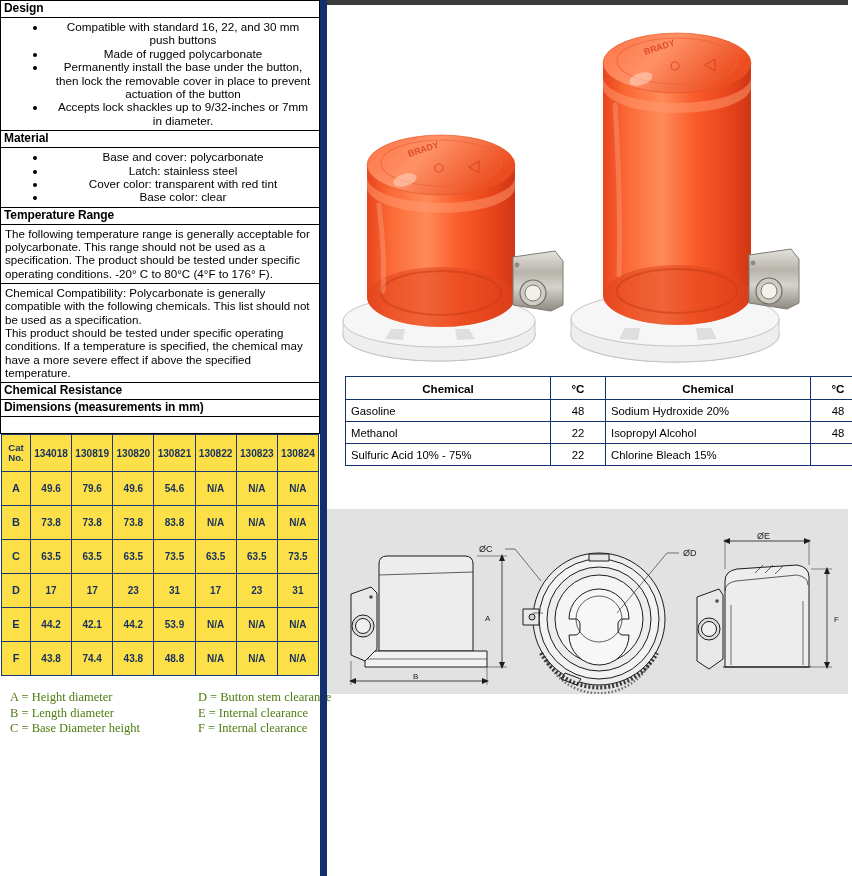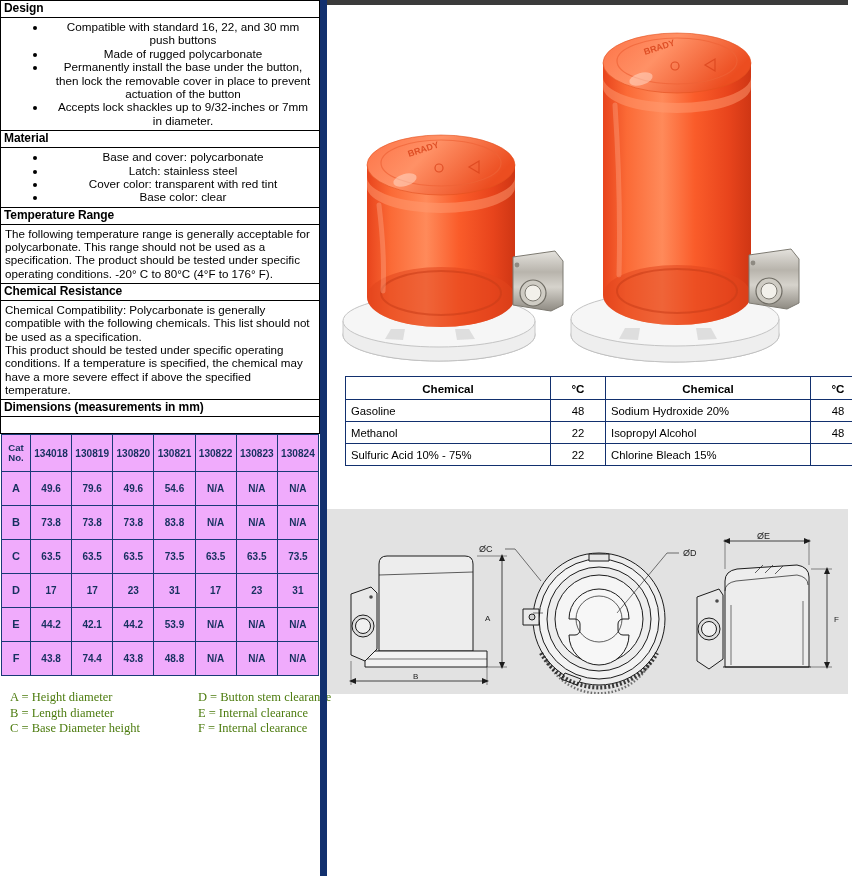--- a/index.html
+++ b/index.html
@@ -74,21 +74,21 @@
   }
   table.dims th, table.dims td{
     border:1px solid #1a3a77;
     text-align:center;
     font-size:10px;
     font-weight:bold;
     color:#16305f;
     height:33px;
     padding:0 1px;
     line-height:11px;
-    background:#f0abfc;
+    background:#fde047;
   }
   table.dims th.catno{
     width:26px;
     font-size:9.6px;
     line-height:10px;
   }
   table.dims td.rowlab{
     width:26px;
     font-size:11px;
   }
@@ -206,27 +206,27 @@
       </tr>
       <tr>
         <td class="sec-head">Temperature Range</td>
       </tr>
       <tr>
         <td class="sec-body">
           <p class="para">The following temperature range is generally acceptable for polycarbonate. This range should not be used as a specification. The product should be tested under specific operating conditions. -20° C to 80°C (4°F to 176° F).</p>
         </td>
       </tr>
       <tr>
-        <td class="sec-head">Chemical Resistance</td>
-      </tr>
-      <tr>
         <td class="sec-body">
           <p class="para">Chemical Compatibility: Polycarbonate is generally compatible with the following chemicals. This list should not be used as a specification.</p>
           <p class="para">This product should be tested under specific operating conditions. If a temperature is specified, the chemical may have a more severe effect if above the specified temperature.</p>
         </td>
+      </tr>
+      <tr>
+        <td class="sec-head">Chemical Resistance</td>
       </tr>
       <tr>
         <td class="sec-head">Dimensions (measurements in mm)</td>
       </tr>
       <tr>
         <td class="dims-spacer">&nbsp;</td>
       </tr>
     </tbody>
       </table>
 

